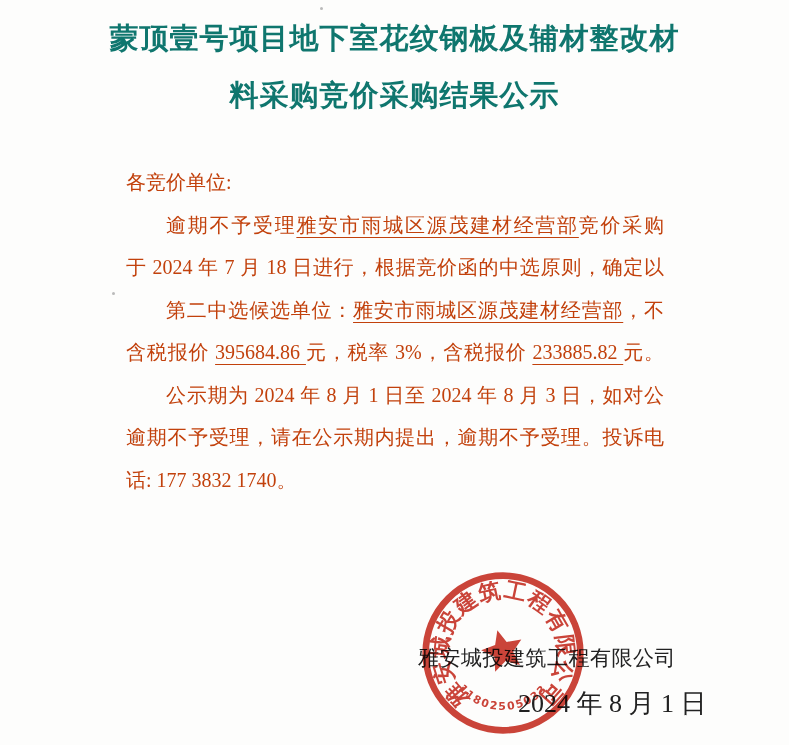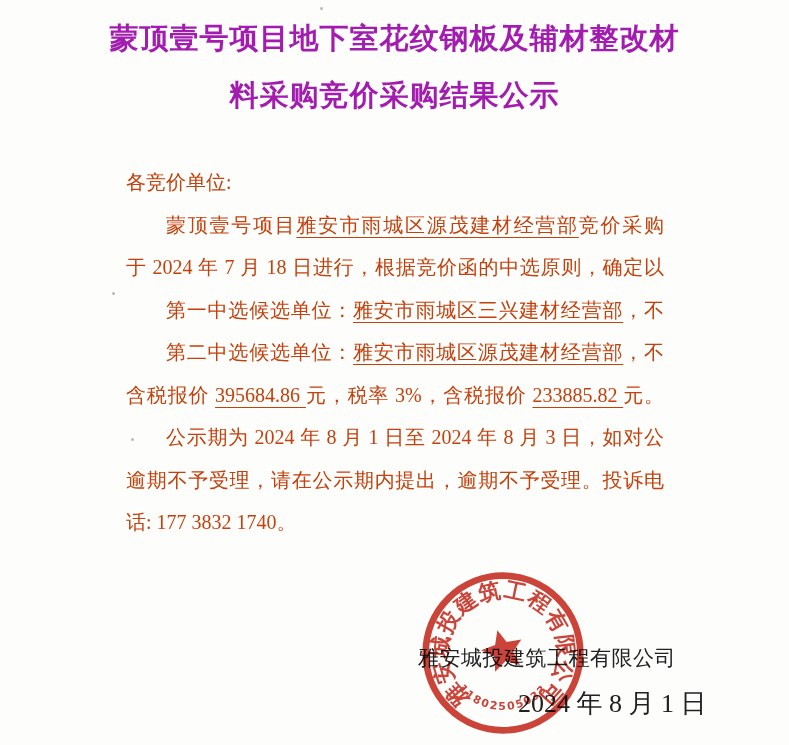--- a/index.html
+++ b/index.html
@@ -15,21 +15,21 @@
   }
   .title {
     position: absolute;
     top: 10px;
     left: 0;
     width: 100%;
     margin: 0;
     text-align: center;
     font-size: 29px;
     font-weight: 700;
-    color: #a21caf;
+    color: #0f766e;
   }
   .title .tl { display: block; line-height: 57px; letter-spacing: 1px; }
   .body-text {
     position: absolute;
     top: 161px;
     left: 126px;
     width: 538px;
     font-size: 20px;
     line-height: 42.5px;
     color: #c2410c;
@@ -85,26 +85,25 @@
 
   <h1 class="title">
     <span class="tl">蒙顶壹号项目地下室花纹钢板及辅材整改材</span>
     <span class="tl">料采购竞价采购结果公示</span>
   </h1>
 
   <div class="body-text">
 
     <div class="line">各竞价单位:</div>
 
-    <div class="line j indent"><span>蒙顶壹号项目</span><span class="u">雅安市雨城区源茂建材经营部</span><span>竞价采购</span></div>
+    <div class="line j indent"><span>逾期不予受理</span><span class="u">雅安市雨城区源茂建材经营部</span><span>竞价采购</span></div>
 
     <div class="line j">于 2024 年 7 月 18 日进行，根据竞价函的中选原则，确定以</div>
 
 
-    <div class="line j indent"><span>第一中选候选单位：</span><span class="u">雅安市雨城区三兴建材经营部</span><span>，不</span></div>
 
 
     <div class="line j indent"><span>第二中选候选单位：</span><span class="u">雅安市雨城区源茂建材经营部</span><span>，不</span></div>
 
     <div class="line j"><span>含税报价 </span><span class="u">395684.86 </span><span>元，税率 3%，含税报价 </span><span class="u">233885.82 </span><span>元。</span></div>
 
     <div class="line j indent">公示期为 2024 年 8 月 1 日至 2024 年 8 月 3 日，如对公</div>
 
     <div class="line j">逾期不予受理，请在公示期内提出，逾期不予受理。投诉电</div>
 

